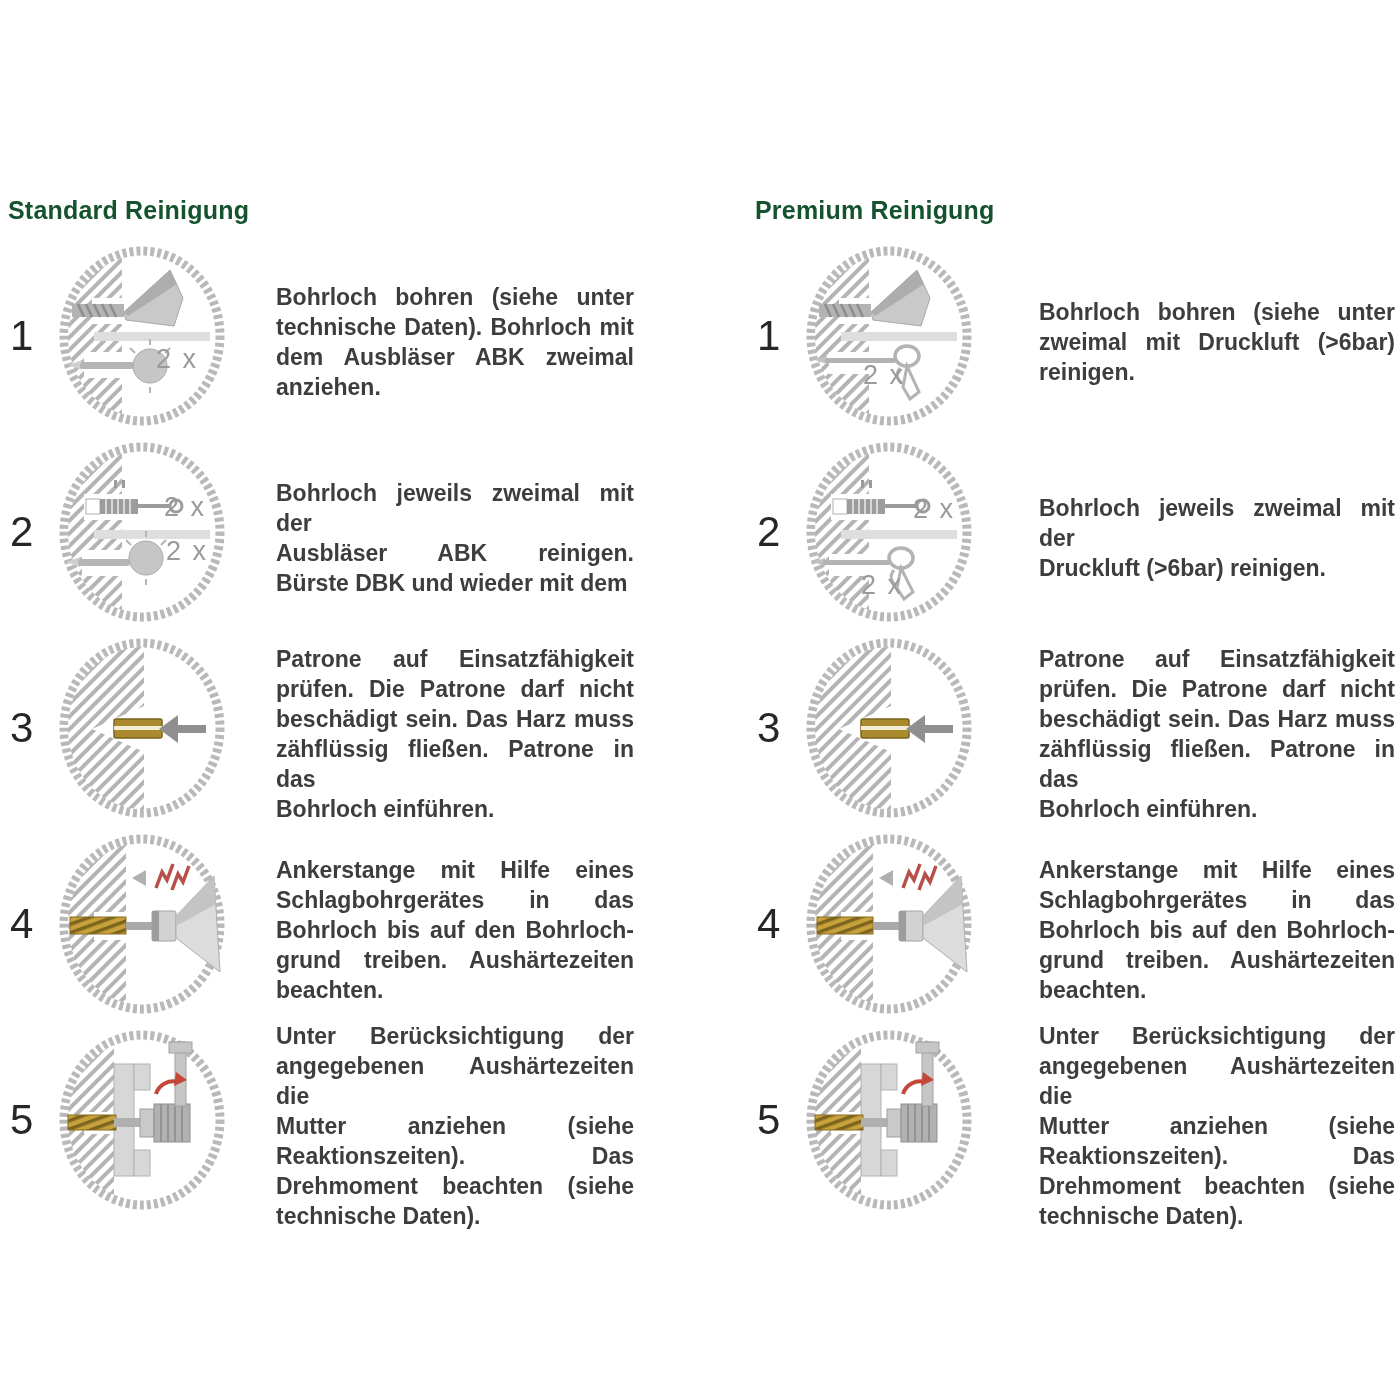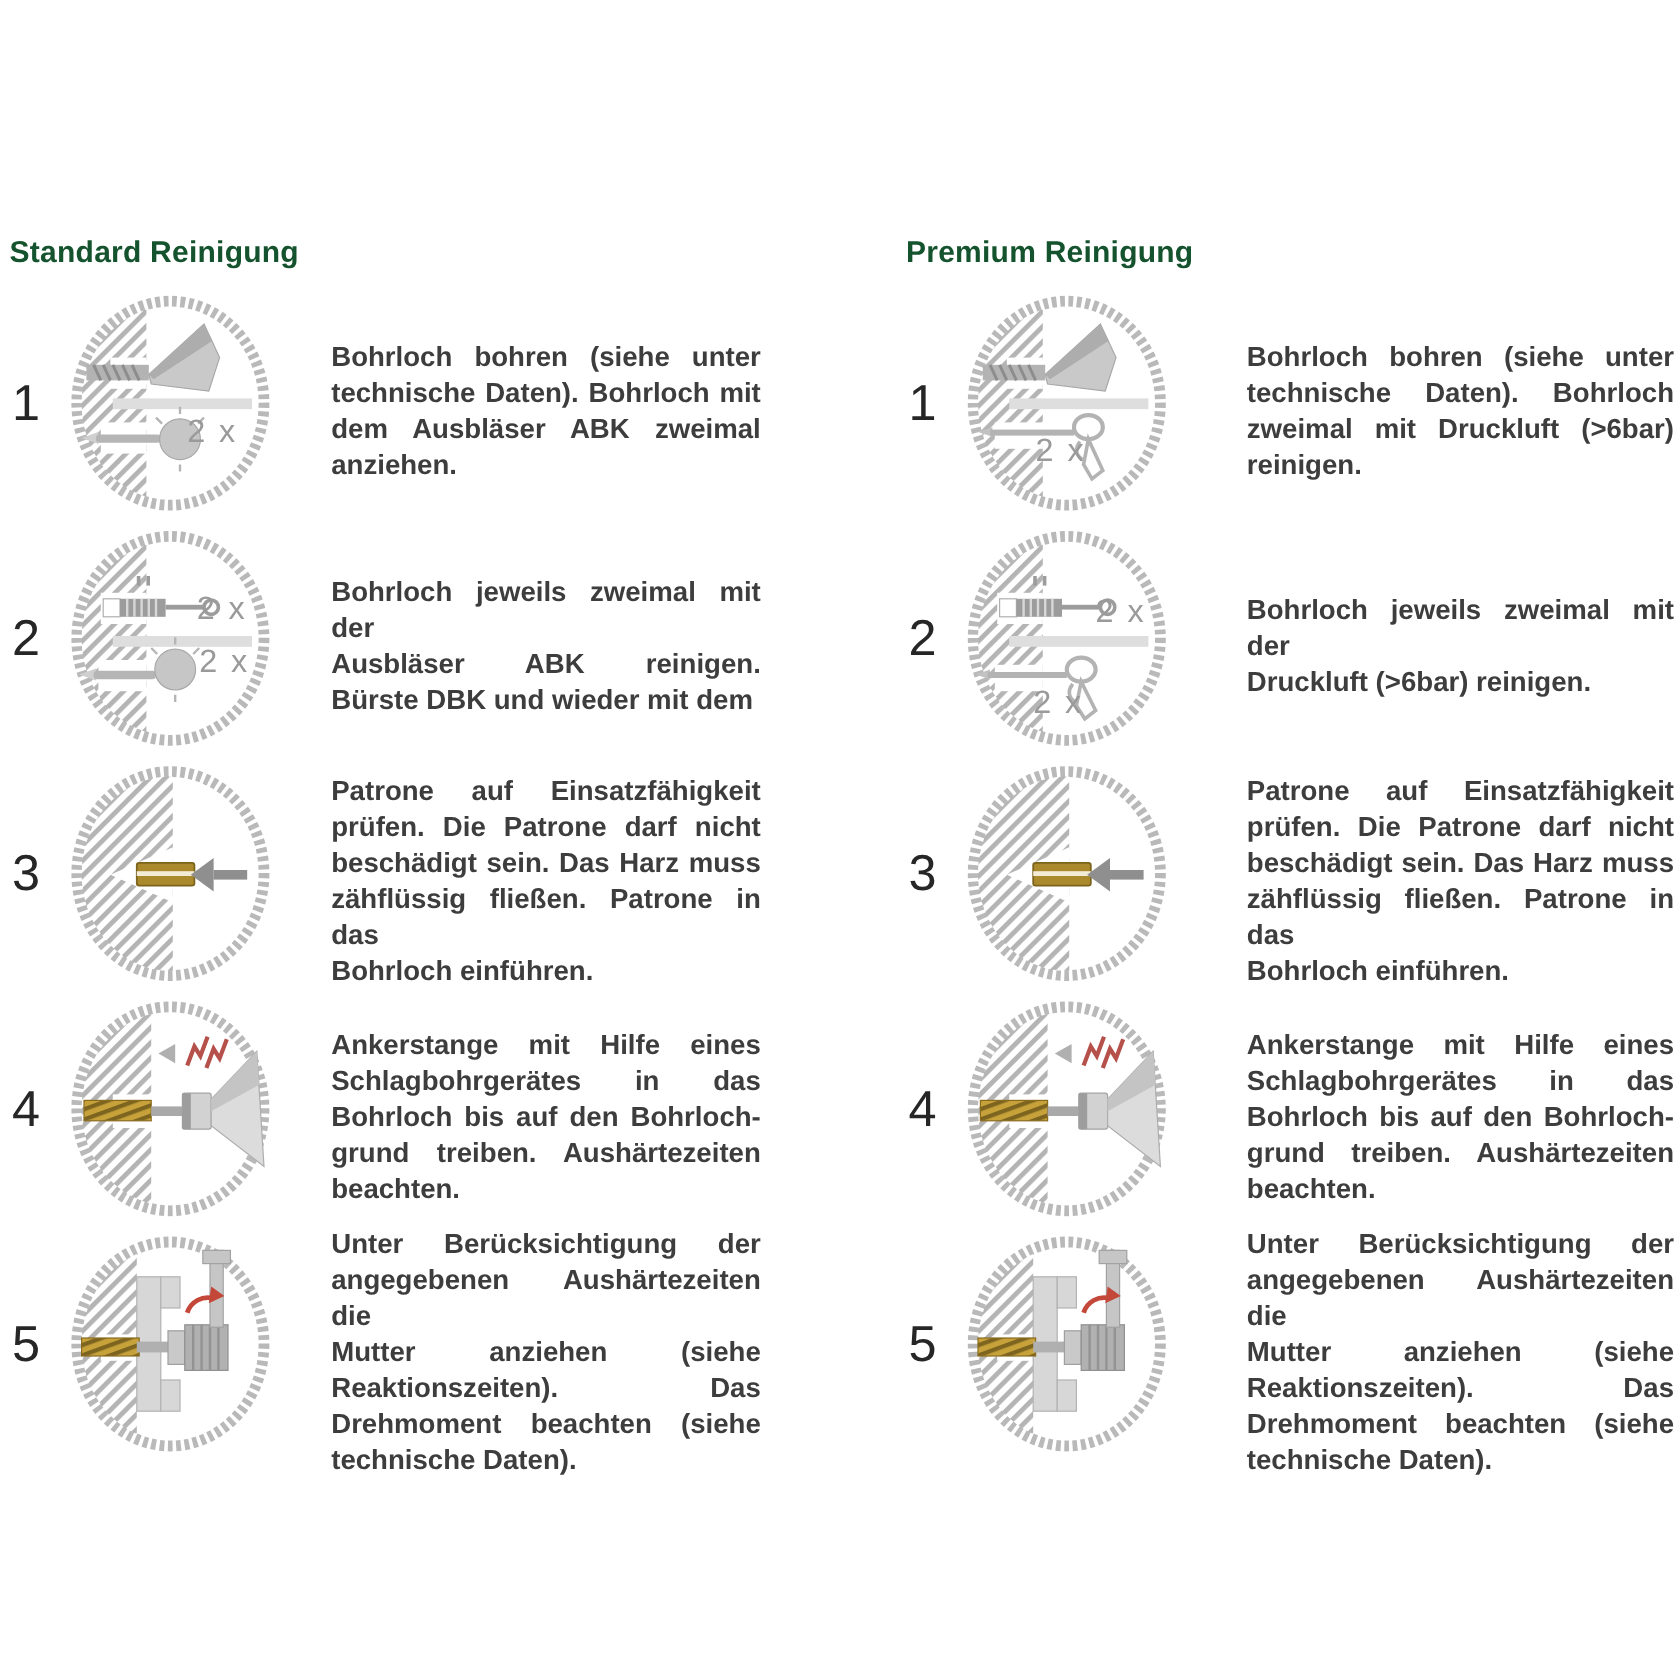--- a/index.html
+++ b/index.html
@@ -262,21 +262,20 @@
             <rect x="22" y="112" width="70" height="5" fill="#b3b3b3"></rect>
             <ellipse cx="104" cy="110" rx="12" ry="10" fill="none" stroke="#b3b3b3" stroke-width="3.5"></ellipse>
             <path d="M104,120 l12,26 l-9,7 l-7,-12 z" fill="none" stroke="#b3b3b3" stroke-width="3"></path>
             <path d="M97,122 c-5,6 -3,12 2,15" fill="none" stroke="#b3b3b3" stroke-width="3"></path>
           </g>
         </svg>
         <span class="label2x" style="left:60px;top:116px">2 x</span>
       </div>
       <div class="step-text">
         <div class="line">Bohrloch bohren (siehe unter</div>
-        <div class="line">technische Daten). Bohrloch</div>
         <div class="line">zweimal mit Druckluft (&gt;6bar)</div>
         <div class="line">reinigen.</div>
       </div>
     </div>
 
     <div class="step-row">
       <div class="step-number">2</div>
       <div class="illus-wrap">
         <svg width="172" height="180" viewBox="0 0 172 180">
           <ellipse class="ring" cx="86" cy="90" rx="78" ry="85"></ellipse>

